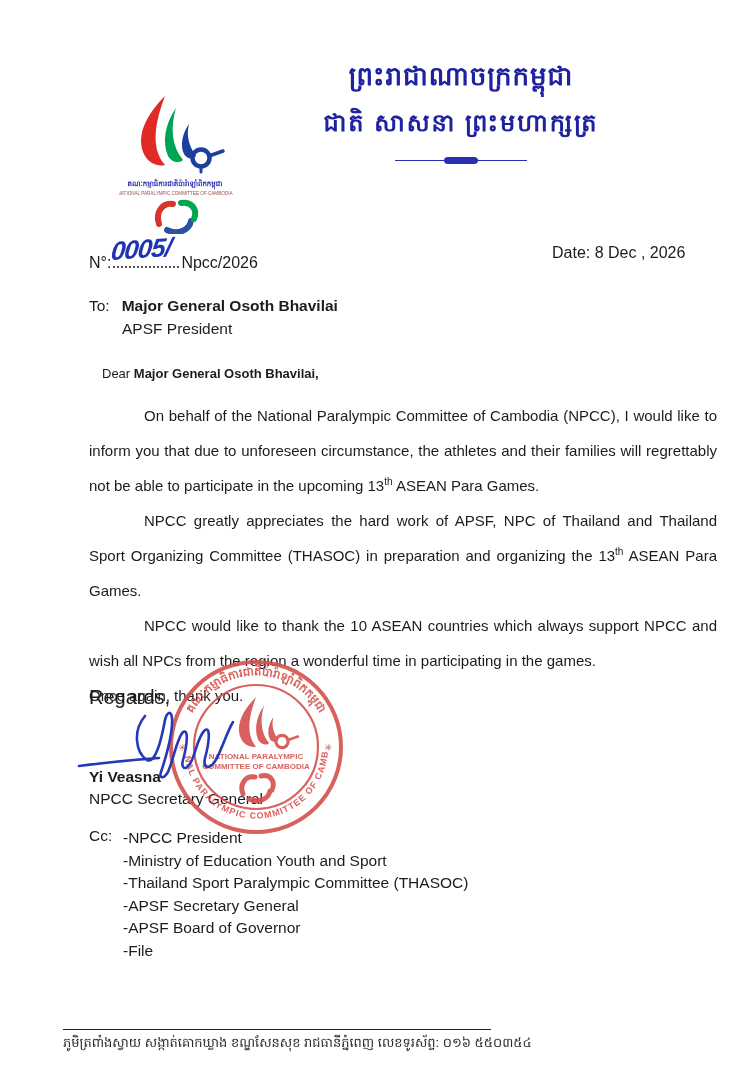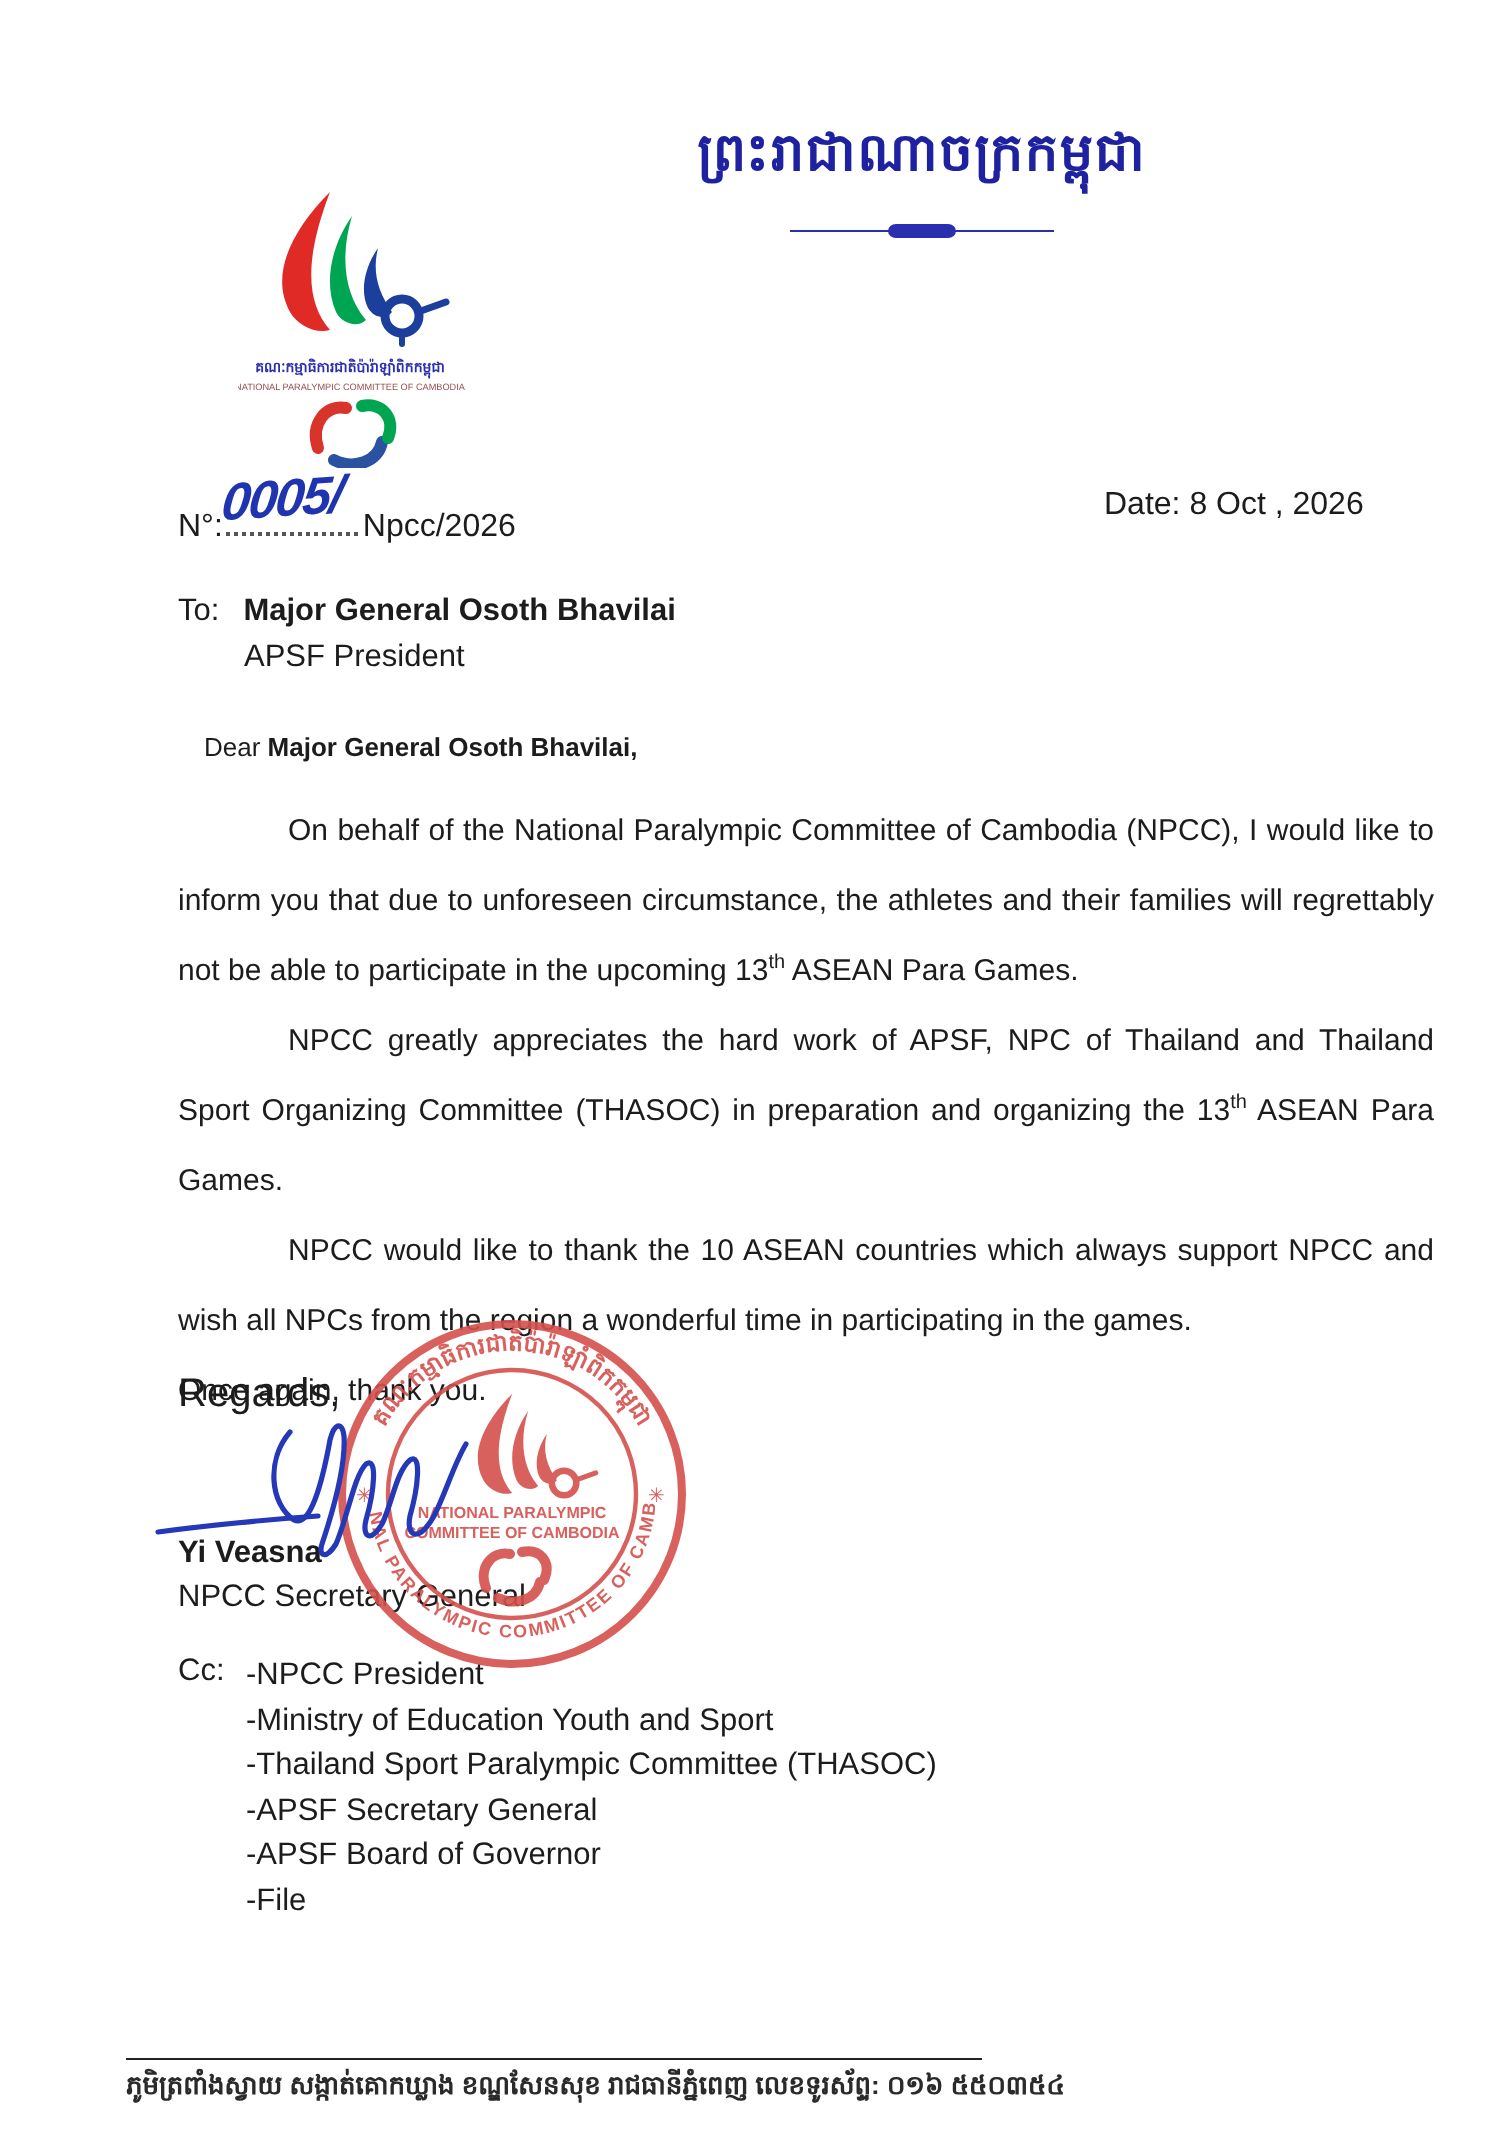--- a/index.html
+++ b/index.html
@@ -43,21 +43,21 @@
   .regards{position:absolute; left:62px; top:686px; font-size:20px; z-index:1;}
   .signature{position:absolute; left:48px; top:694px; z-index:4;}
   .stamp{position:absolute; left:140px; top:658px; z-index:3; opacity:0.9;}
   .signer{position:absolute; left:62px; top:766px; z-index:1; font-size:15.5px; line-height:22px;}
   .signer .nm{font-weight:bold;}
   
   .cc{position:absolute; left:62px; top:827px; display:flex; font-size:15.5px;}
   .cc-label{width:34px;}
   .cc-items div{line-height:22.5px;}
   
-  .footer{position:absolute; left:36px; top:1029px; width:690px;font-weight:bold;}
+  .footer{position:absolute; left:36px; top:1029px; width:690px;}
   .footer .fline{width:428px; border-top:1.8px solid #222;}
   .footer .faddr{margin-top:4px; font-size:13px; color:#2a2a2a;}
 </style>
 </head>
 <body>
 
 <div class="page">
 
   <svg class="logo" width="120" height="142" viewBox="0 0 120 142">
     <g>
@@ -72,31 +72,32 @@
     <text x="56" y="103" text-anchor="middle" font-size="4.6" fill="#9c4f4f">NATIONAL PARALYMPIC COMMITTEE OF CAMBODIA</text>
     <g fill="none" stroke-linecap="round" stroke-width="6">
       <path d="M40,132 C36,120 44,110 54,112" stroke="#d8342c"></path>
       <path d="M48,138 C58,143 70,139 72,129" stroke="#2a52a0"></path>
       <path d="M62,111 C72,109 79,117 75,127" stroke="#00a551"></path>
     </g>
   </svg>
 
   <div class="hdr">
     <div class="l1">ព្រះរាជាណាចក្រកម្ពុជា</div>
+    <div class="l2">ជាតិ សាសនា ព្រះមហាក្សត្រ</div>
     <div class="hdr-divider">
       <span class="bar"></span>
         <span class="gem"></span>
     </div>
   </div>
 
   <div class="refrow">
     <div class="ref-left">
       <span>N°:</span><span class="ref-hand-wrap"><span class="ref-hand">0005/</span></span><span>Npcc/2026</span>
     </div>
-    <div class="date">Date: 8 Oct , 2026</div>
+    <div class="date">Date: 8 Dec , 2026</div>
   </div>
 
   <div class="to-block">
     <div class="to-row">
       <span>To:</span><b>Major General Osoth Bhavilai</b>
     </div>
     <div class="to-title">APSF President</div>
   </div>
 
   <div class="salutation">

